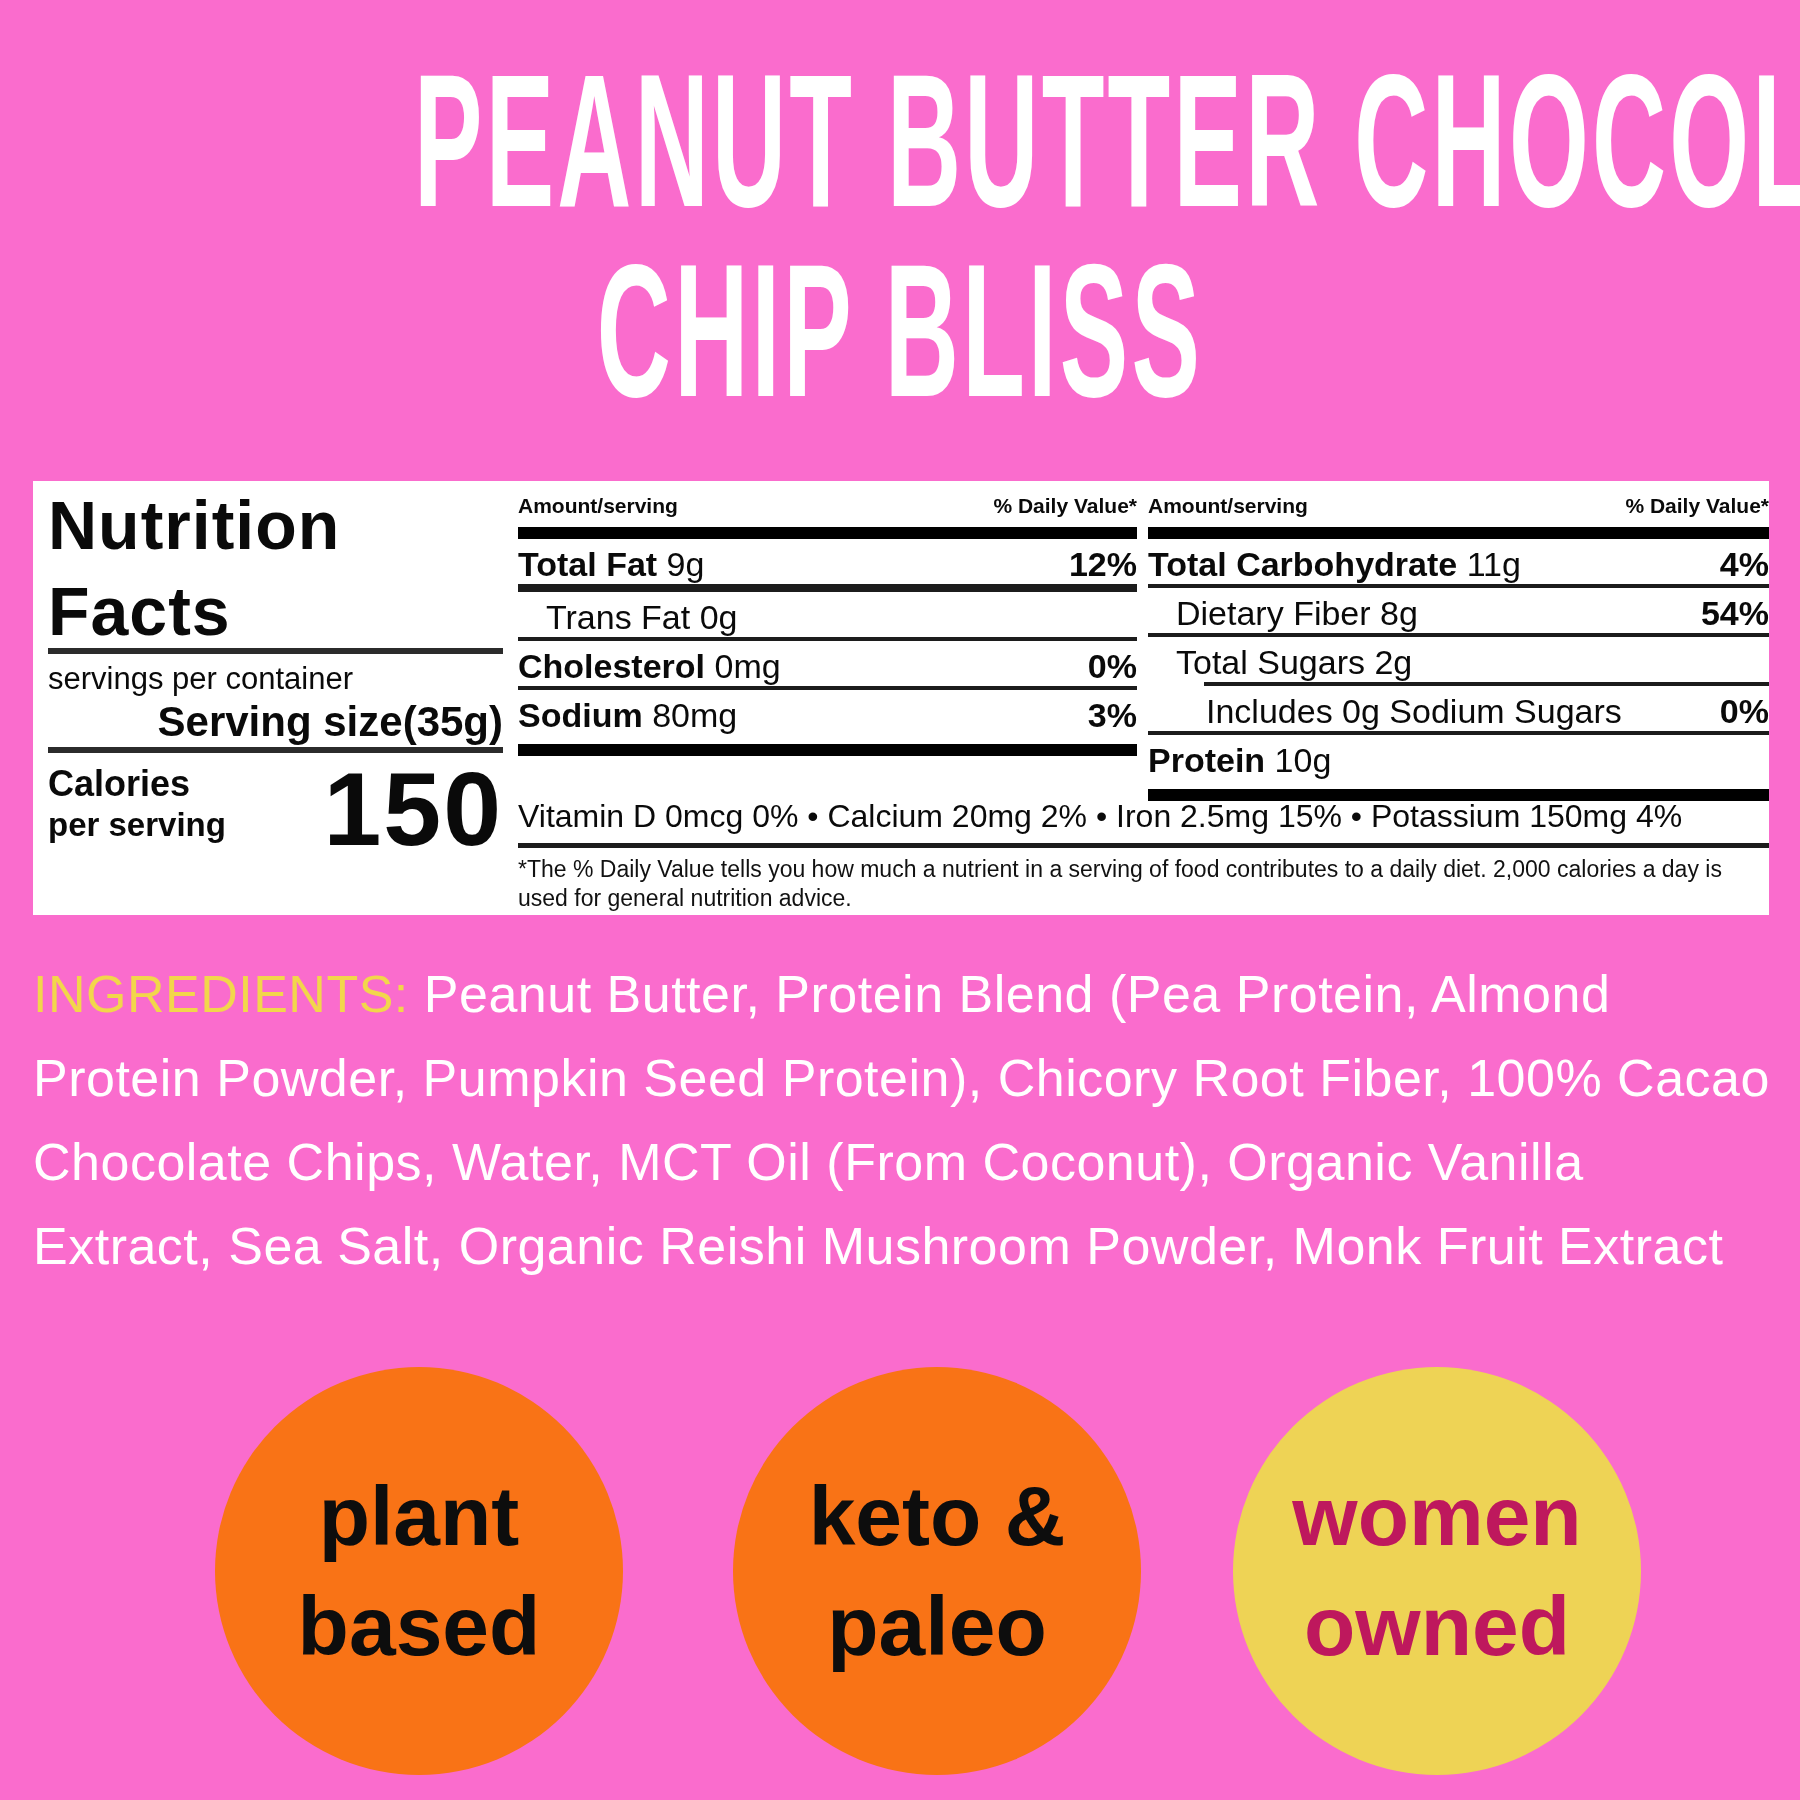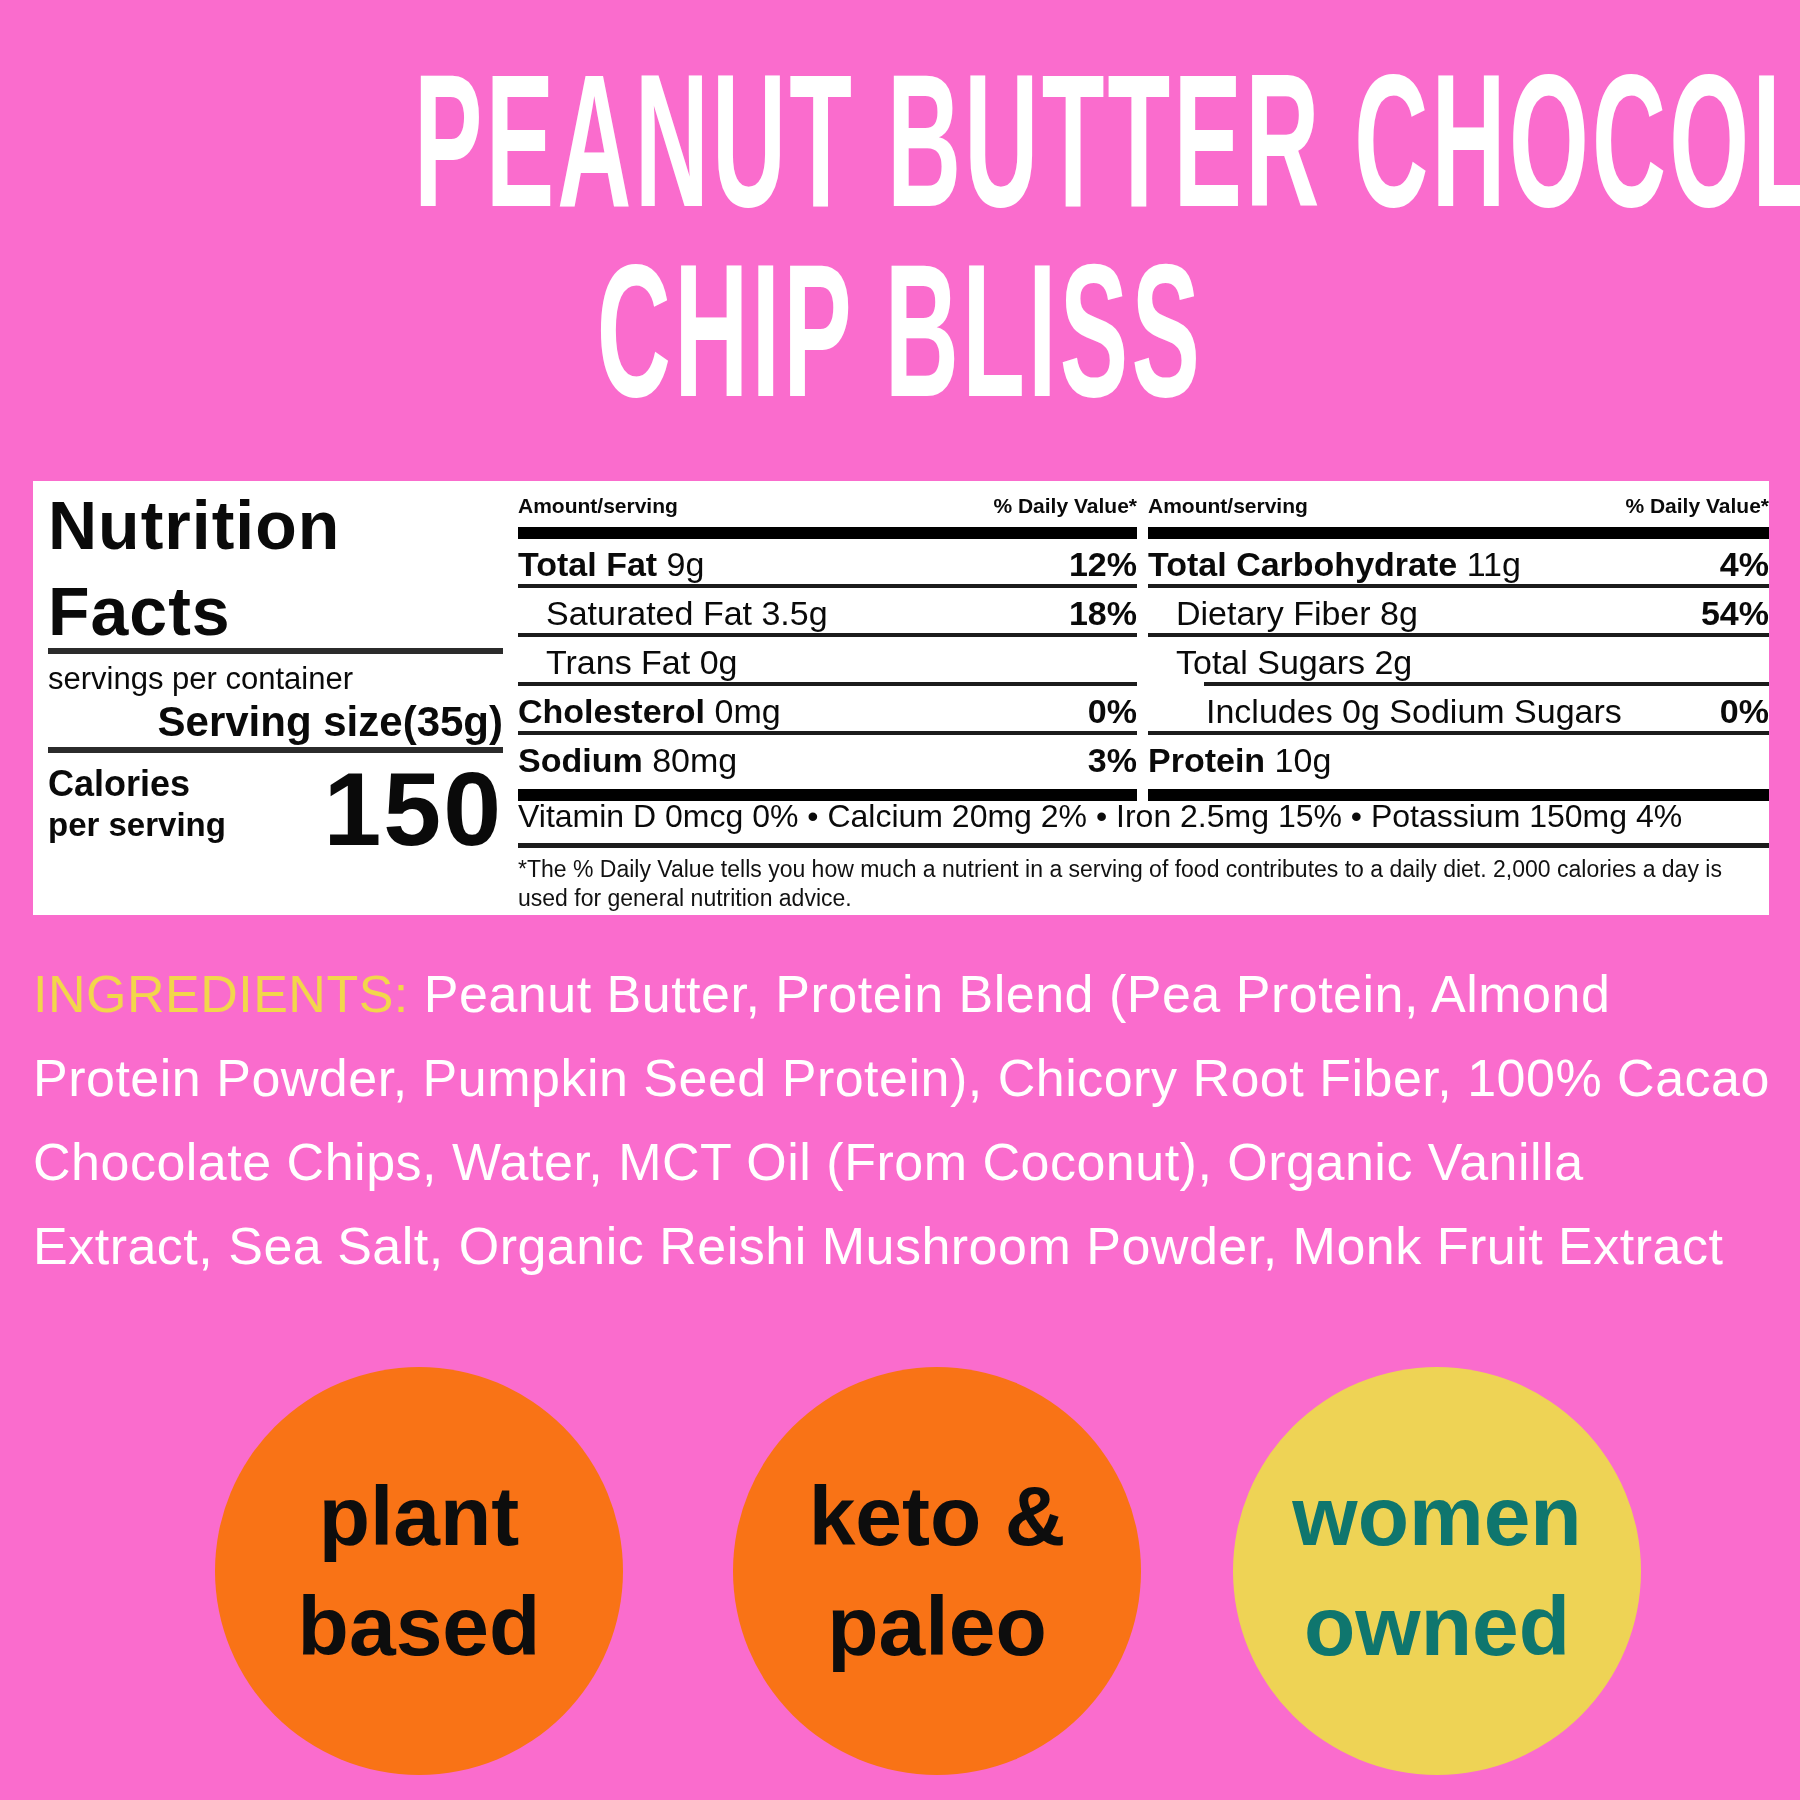--- a/index.html
+++ b/index.html
@@ -59,21 +59,21 @@
 
   
   .badge{
     position:absolute;top:1367px;width:408px;height:408px;border-radius:50%;
     display:flex;align-items:center;justify-content:center;text-align:center;
     font-size:84px;line-height:110px;font-weight:bold;white-space:pre-line;
     background:#f97316;color:#0d0d0d;
   }
   .badge-1{left:215px;}
   .badge-2{left:733px;}
-  .badge-3{left:1233px;background:#EED355;color:#0f766e;}
+  .badge-3{left:1233px;background:#EED355;color:#be185d;}
 </style>
 </head>
 <body>
 
 <div class="title">
   <div class="title-line">PEANUT BUTTER CHOCOLATE</div>
   <div class="title-line">CHIP BLISS</div>
 </div>
 
 <div class="panel">
@@ -101,24 +101,20 @@
     <div class="chead">
       <span>Amount/serving</span>
       <span>% Daily Value*</span>
     </div>
     <div class="tbar"></div>
     <div class="nrow">
       <span class="nm"><b>Total Fat</b> <span>9g</span></span>
       <span class="dv">12%</span>
     </div>
     <div class="rule"></div>
-    <div class="nrow">
-      <span class="nm ind1"><b></b> <span>Saturated Fat 3.5g</span></span>
-      <span class="dv">18%</span>
-    </div>
     <div class="rule"></div>
     <div class="nrow">
       <span class="nm ind1"><b></b> <span>Trans Fat 0g</span></span>
       <span class="dv"></span>
     </div>
     <div class="rule"></div>
     <div class="nrow">
       <span class="nm"><b>Cholesterol</b> <span>0mg</span></span>
       <span class="dv">0%</span>
     </div>

